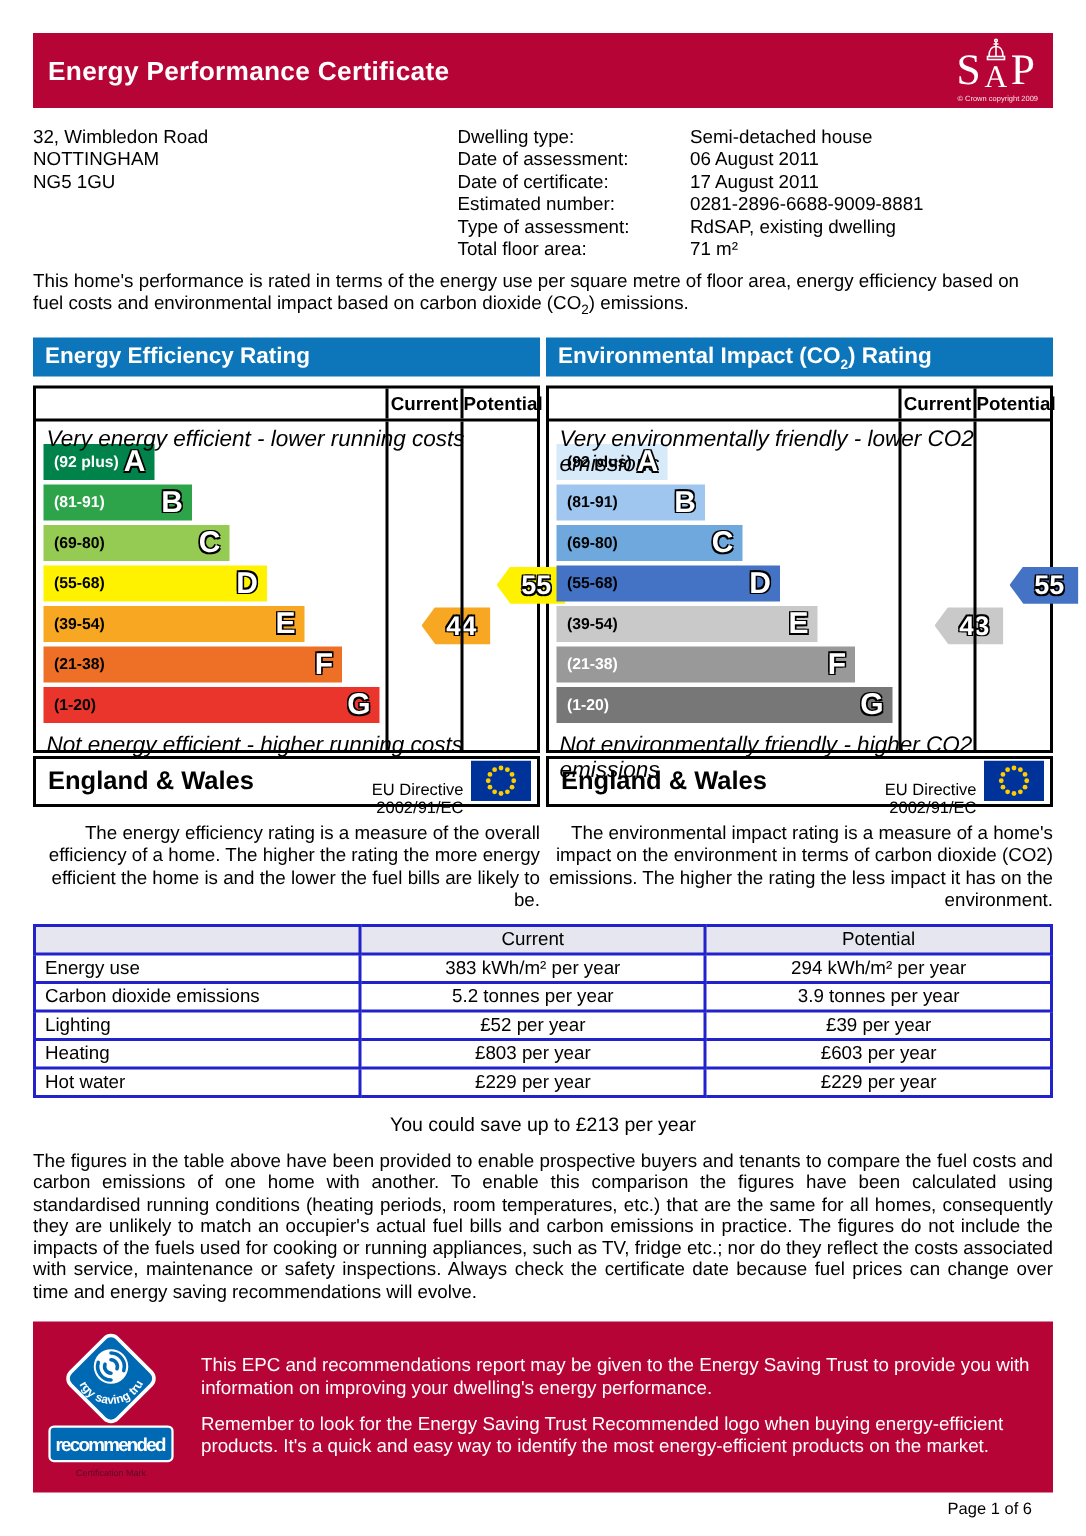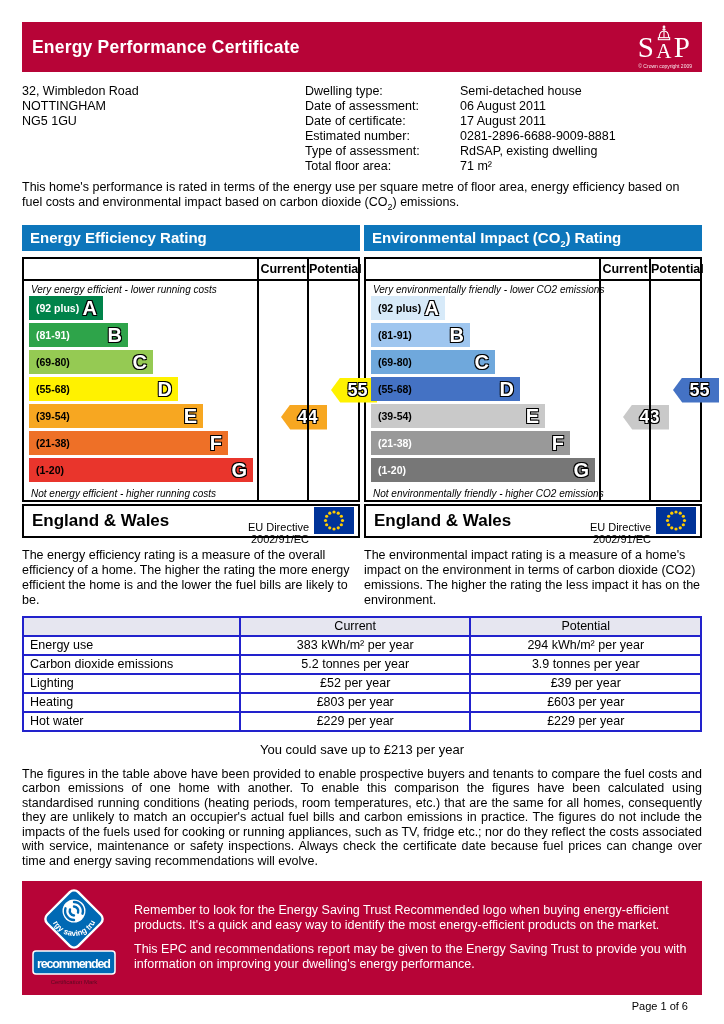--- a/index.html
+++ b/index.html
@@ -29,40 +29,40 @@
   
   .panels { display:flex; gap:4px; margin-top:10px; }
   .panel { width:338px; }
   .bluebar { background:#0D76BB; color:#fff; font-weight:bold; font-size:15px; height:26px; line-height:26px; padding-left:8px; }
   .chartbox { border:2px solid #000; margin-top:6px; background:#fff; }
   .chead { display:flex; border-bottom:2px solid #000; height:22px; font-weight:bold; font-size:12.5px; }
   .chead .sp { flex:1; }
   .chead .cc1 { width:50px; border-left:2px solid #000; text-align:center; line-height:20px; }
   .chead .cc2 { width:51px; border-left:2px solid #000; text-align:center; line-height:20px; }
   .cbody { position:relative; height:219px; }
-  .caption { font-style:italic; font-size:10px; height:15px; padding:3px 0 0 7px; }
+  .caption { font-style:italic; font-size:15px; height:15px; padding:3px 0 0 7px; }
   .bandrow { height:27px; }
   .band { height:24px; margin-left:5px; display:flex; align-items:center; }
   .band .rng { font-size:10.5px; font-weight:bold; padding-left:7px; white-space:nowrap; }
   .band .ltr { margin-left:auto; padding-right:6px; font-size:20px; font-weight:bold; color:#fff; line-height:22px;
                text-shadow:-1px -1px 0 #000, 1px -1px 0 #000, -1px 1px 0 #000, 1px 1px 0 #000; }
   .ovcol { position:absolute; top:0; bottom:0; border-left:2px solid #000; }
   .ovcur { right:51px; width:50px; }
   .ovpot { right:0; width:51px; }
   .arrow { position:absolute; left:1px; width:46px; height:25px; clip-path:polygon(0 50%, 20% 0, 100% 0, 100% 100%, 20% 100%);
            display:flex; align-items:center; justify-content:center;margin-left:21px; }
   .arrow span { font-size:18px; font-weight:bold; color:#fff; padding-left:7px;
                 text-shadow:-1px -1px 0 #000, 1px -1px 0 #000, -1px 1px 0 #000, 1px 1px 0 #000; }
 
   .ewstrip { border:2px solid #000; margin-top:2px; height:34px; display:flex; align-items:center; }
   .ewstrip .ew { flex:1; font-size:17px; font-weight:bold; padding-left:8px; }
   .ewstrip .dir { font-size:11px; line-height:12px; text-align:right; margin-right:5px;margin-top:24px; }
   .ewstrip svg { margin-right:4px; }
 
-  .explain { margin-top:10px; font-size:12.5px; line-height:15px; }
+  .explain { margin-top:10px; font-size:12.5px; line-height:15px;text-align:right; }
 
   
   .estbar { margin-top:14px; background:#B70437; color:#fff; font-weight:bold; font-size:12.5px; height:22px; line-height:22px; padding-left:6px; }
   table.est { margin-top:8px; width:100%; border-collapse:collapse; font-size:12.5px; }
   table.est td, table.est th { border:2px solid #2222CC; height:19px; padding:1px 4px; font-weight:normal; }
   table.est th { background:#E6E6F0; text-align:center; }
   table.est td.lab { width:32%; text-align:left; padding-left:6px; }
   table.est td.val { width:34%; text-align:center; }
   .save { margin-top:10px; text-align:center; font-weight:normal; font-size:13px; }
   .figs { margin-top:10px; font-size:12.5px; line-height:14.6px; text-align:justify; }
@@ -362,21 +362,21 @@
         <defs>
             <path id="arcp" d="M23 36 A23.5 23.5 0 0 0 65 36" fill="none"></path>
           </defs>
         <text font-family="Liberation Sans, sans-serif" font-size="8" font-weight="bold" fill="#fff">
           <textPath href="#arcp" startOffset="50%" text-anchor="middle">energy saving trust®</textPath>
         </text>
         <text x="44" y="80.5" text-anchor="middle" font-family="Liberation Sans, sans-serif" font-size="12.5" font-weight="bold" fill="#fff" textLength="74">recommended</text>
         <text x="44" y="97" text-anchor="middle" font-family="Liberation Sans, sans-serif" font-size="6" fill="#5C0A22">Certification Mark</text>
       </svg>
       <div class="txt">
+        <p>This EPC and recommendations report may be given to the Energy Saving Trust to provide you with information on improving your dwelling's energy performance.</p>
         <p>Remember to look for the Energy Saving Trust Recommended logo when buying energy-efficient products. It's a quick and easy way to identify the most energy-efficient products on the market.</p>
-        <p>This EPC and recommendations report may be given to the Energy Saving Trust to provide you with information on improving your dwelling's energy performance.</p>
       </div>
     </div>
 
   </div>
 
   <div class="pagefoot">Page 1 of 6</div>
 </div>
 
 </body></html>

